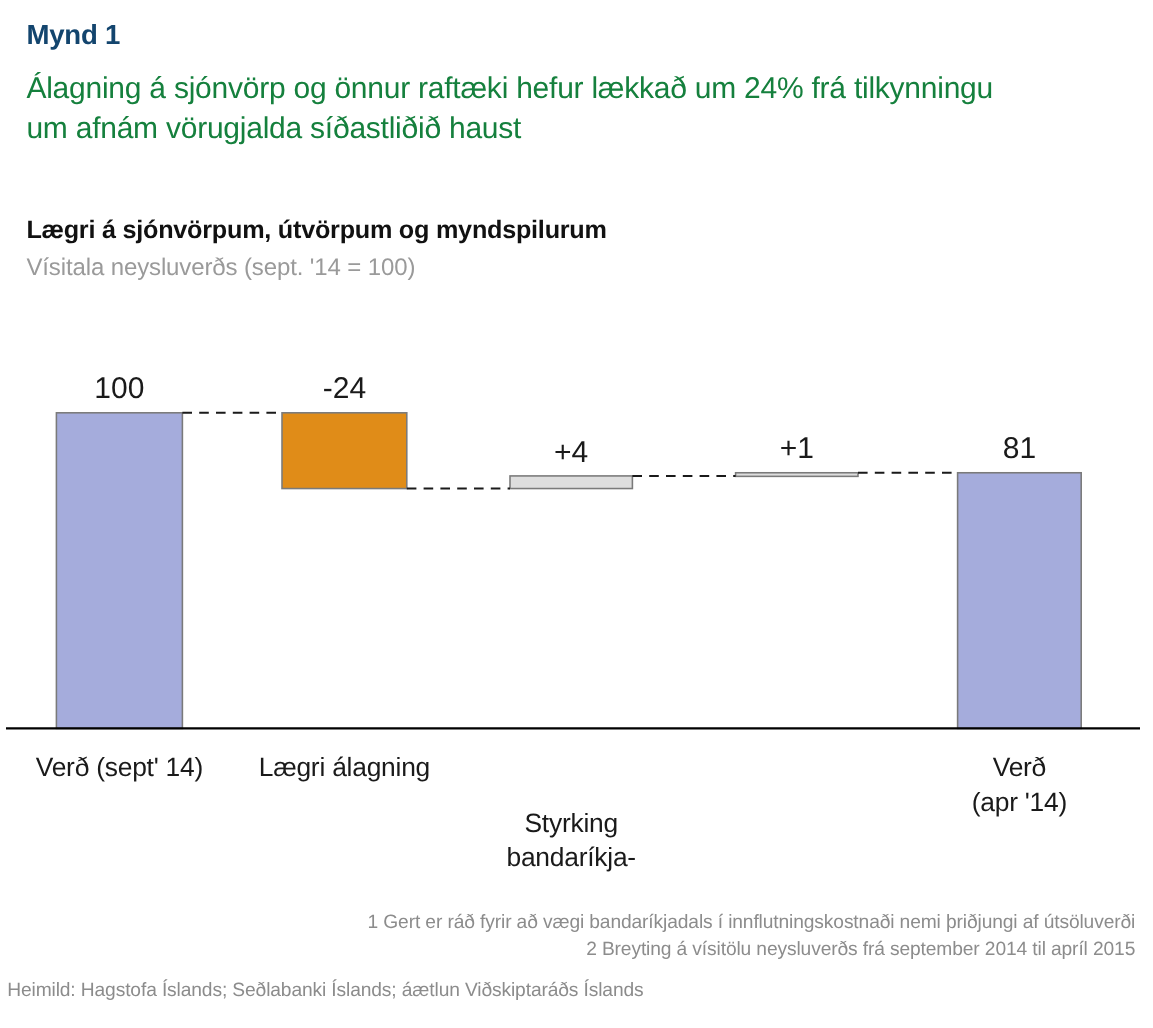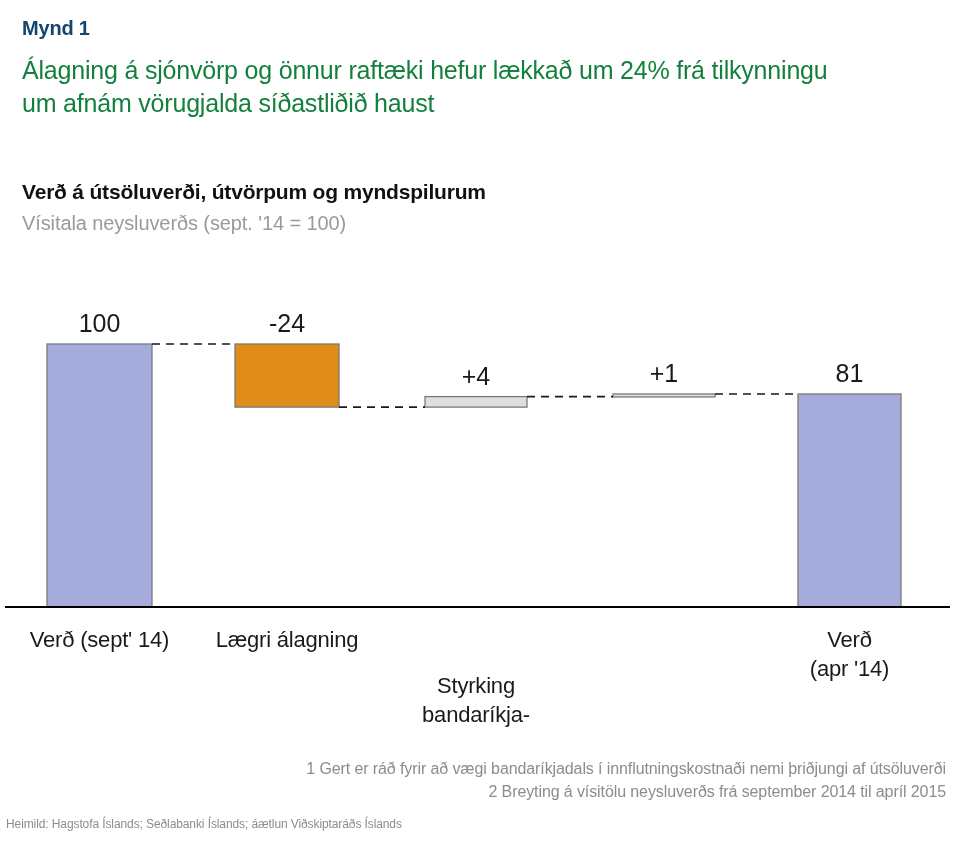--- a/index.html
+++ b/index.html
@@ -17,21 +17,21 @@
   }
 
   
   .header {
     position: absolute;
     left: 22px;
     top: 16px;
     width: 900px;
   }
   .fig-label {
-    font-size: 20px;
+    font-size: 23px;
     font-weight: bold;
     color: #13456E;
     letter-spacing: -0.2px;
     line-height: 1.2;
   }
   .headline {
     margin-top: 14px;
     font-size: 25px;
     font-weight: normal;
     color: #15803d;
@@ -97,34 +97,34 @@
     color: #8c8c8c;
   }
   .fn {
     font-size: 16px;
     line-height: 1.42;
     letter-spacing: -0.1px;
     text-align: right;
   }
   .source {
     margin-top: 14px;
-    font-size: 12px;
+    font-size: 16px;
     letter-spacing: -0.1px;
     color: #8c8c8c;
   }
 </style>
 </head>
 <body>
 
 <div class="header">
   <div class="fig-label">Mynd 1</div>
   <div class="headline">Álagning á sjónvörp og önnur raftæki hefur lækkað um 24% frá tilkynningu um afnám vörugjalda síðastliðið haust</div>
 </div>
 
-<div class="chart-title">Verð á útsöluverði, útvörpum og myndspilurum</div>
+<div class="chart-title">Lægri á sjónvörpum, útvörpum og myndspilurum</div>
 <div class="chart-subtitle">Vísitala neysluverðs (sept. '14 = 100)</div>
 
 <div class="plot">
   <svg id="chart-svg" width="961" height="360" viewBox="0 0 961 360">
       <rect x="47" y="84" width="105" height="263" fill="#A5ACDC" stroke="#7A7A7A" stroke-width="1.3"></rect>
       <text x="99.5" y="72" text-anchor="middle" font-family="&quot;Liberation Sans&quot;, sans-serif" font-size="25" fill="#1a1a1a">100</text>
       <rect x="235" y="84" width="104" height="63.120000000000005" fill="#E08C18" stroke="#7A7A7A" stroke-width="1.3"></rect>
       <text x="287" y="72" text-anchor="middle" font-family="&quot;Liberation Sans&quot;, sans-serif" font-size="25" fill="#1a1a1a">-24</text>
       <rect x="425" y="136.60000000000002" width="102" height="10.519999999999982" fill="#DEDEDE" stroke="#7A7A7A" stroke-width="1.3"></rect>
       <text x="476" y="124.60000000000002" text-anchor="middle" font-family="&quot;Liberation Sans&quot;, sans-serif" font-size="25" fill="#1a1a1a">+4</text>

